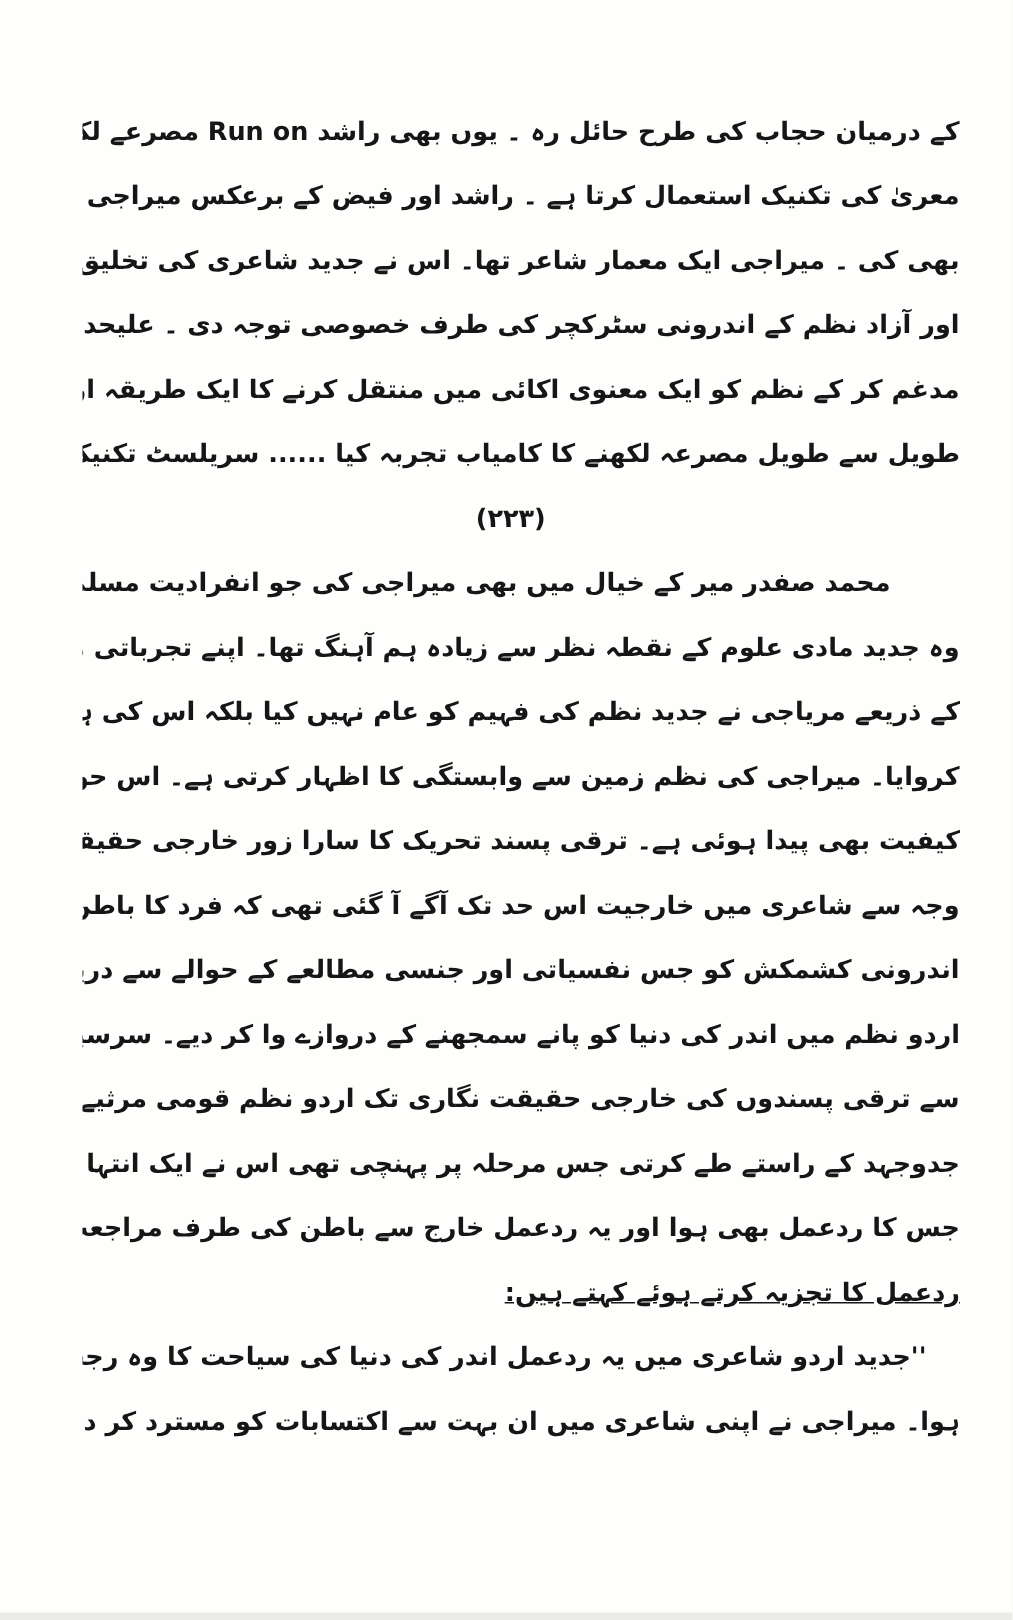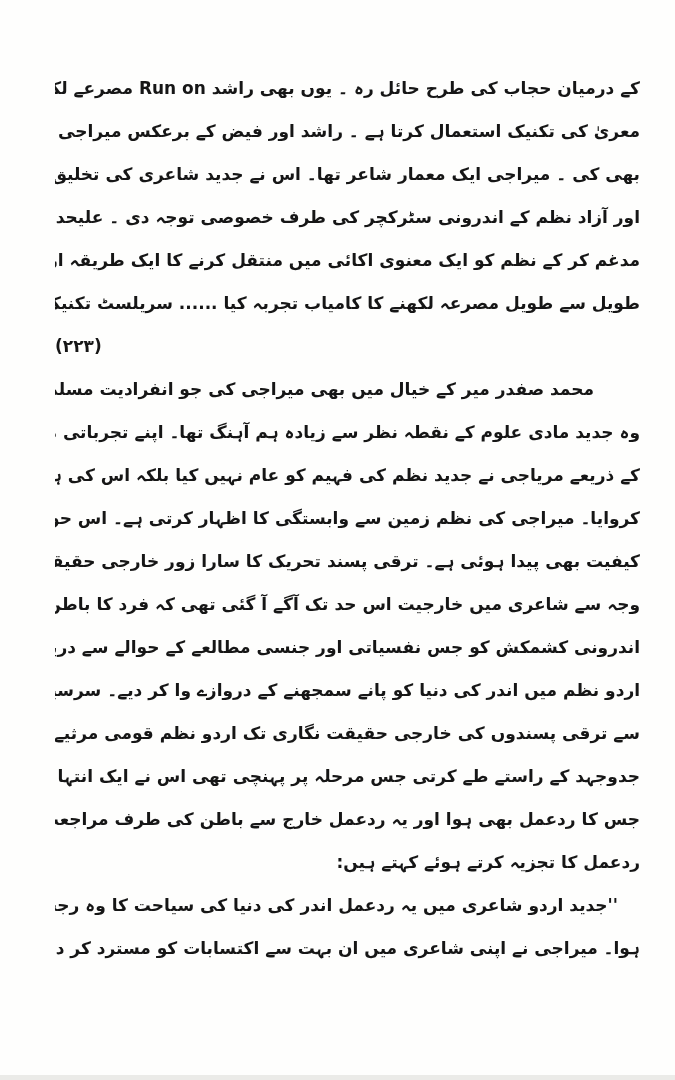--- a/index.html
+++ b/index.html
@@ -29,31 +29,32 @@
   .line{
     height:43px;
     line-height:43px;
     white-space:nowrap;
     overflow:hidden;
     text-align:right;
     text-align-last:justify;
   }
   .line.short{
     text-align-last:right;
+    text-decoration:underline;
   }
   .line.indent{
     padding-right:46px;
   }
   .line.indent-sm{
     padding-right:22px;
   }
   .citation-line{
     height:43px;
     line-height:43px;
-    text-align:left;
+    text-align:center;
     padding-right:14px;
     letter-spacing:2px;
   }
   .scan-edge{
     position:absolute;
     left:0;right:0;bottom:0;
     height:5px;
     background:#ebebe8;
   }
 </style>

